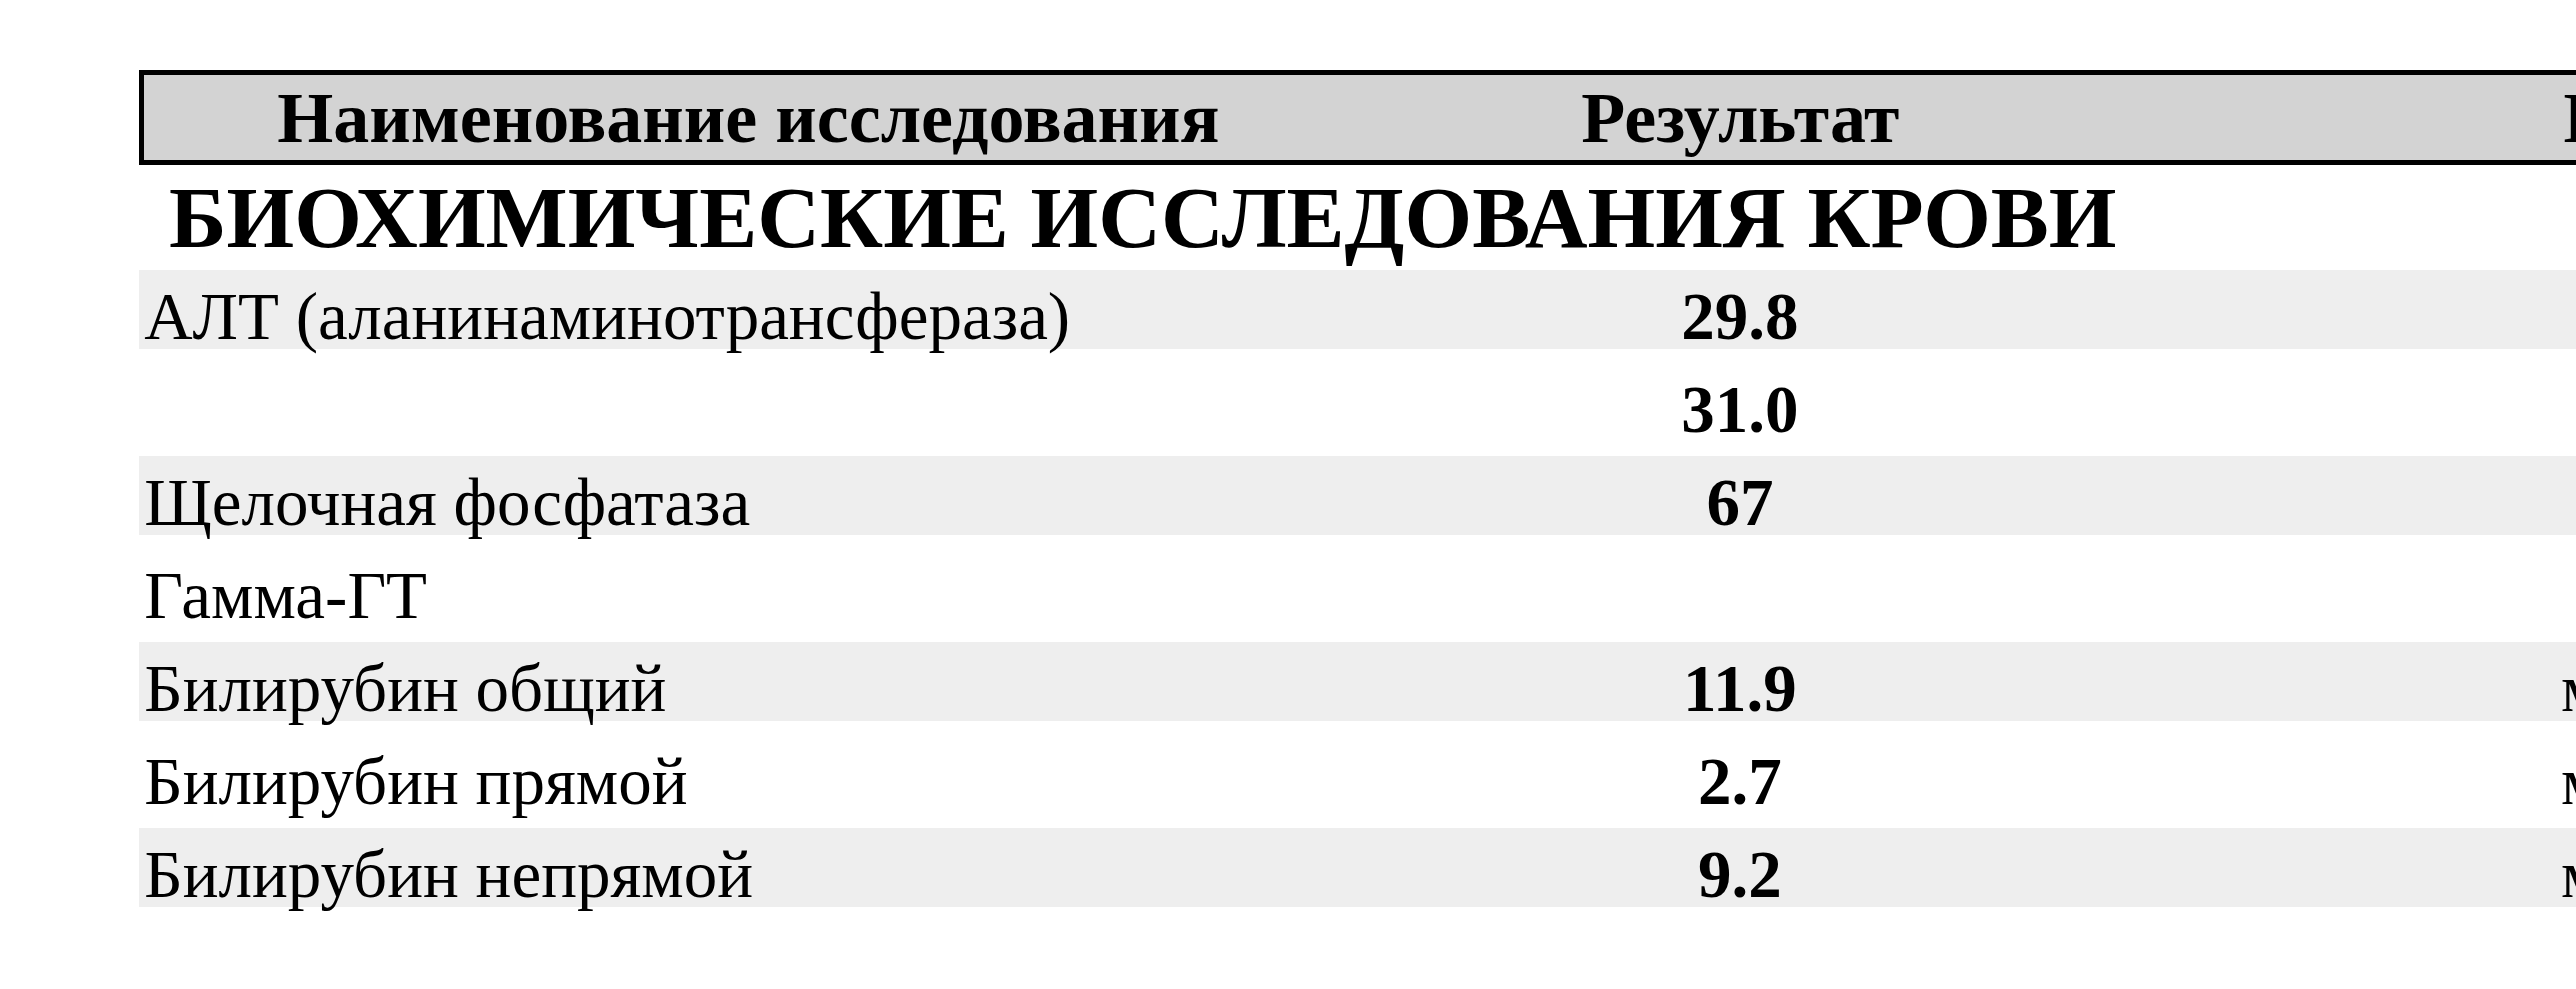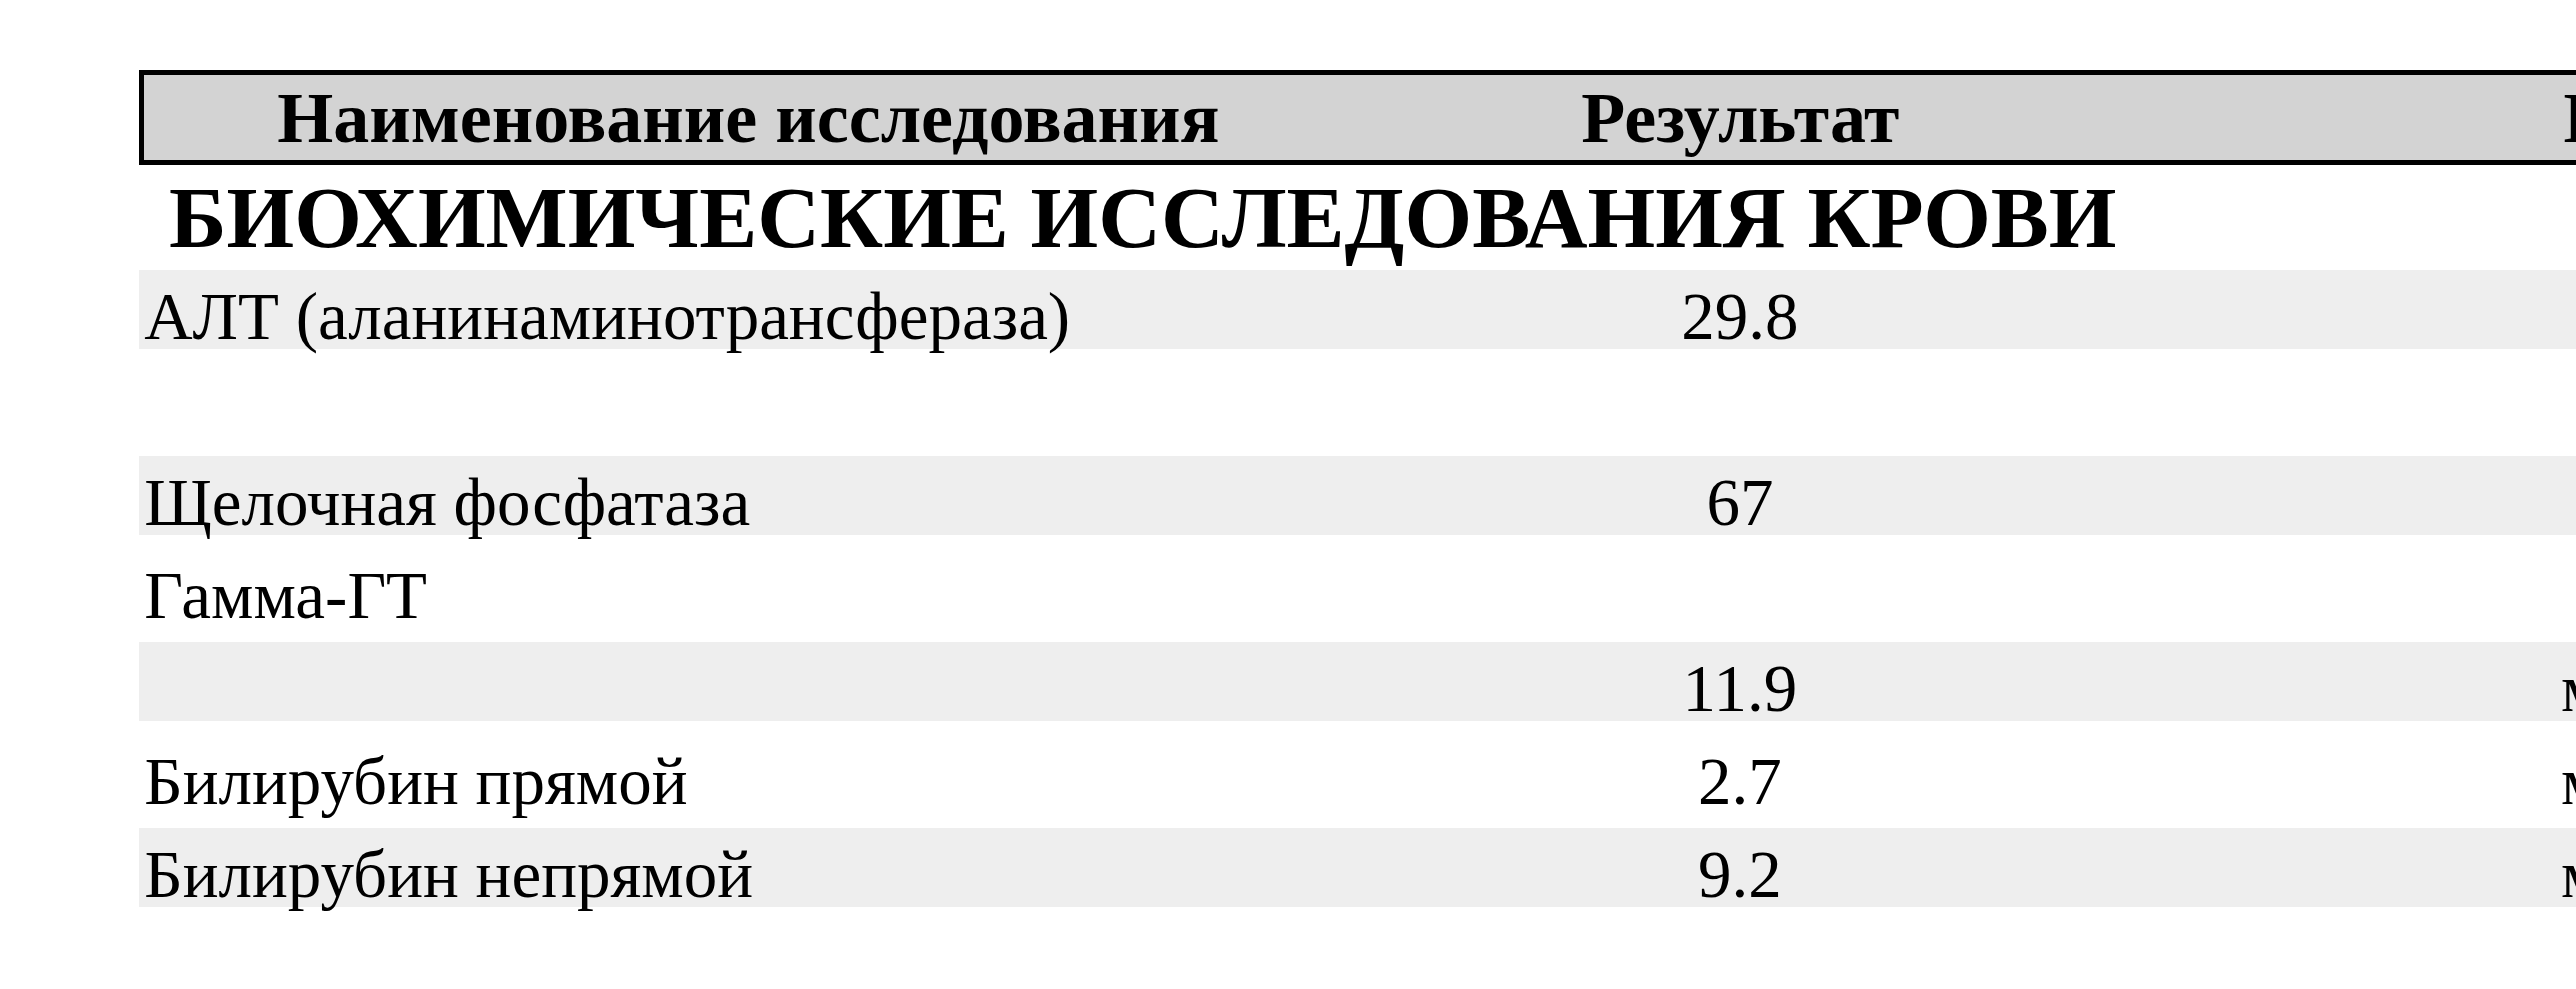--- a/index.html
+++ b/index.html
@@ -63,21 +63,21 @@
     bottom: 0;
     display: flex;
     align-items: center;
     white-space: nowrap;
   }
   .cell.center { transform: translateX(-50%); }
   .col-name-header { left: 17.15%; }
   .col-result     { left: 45.3%; }
   .col-units      { left: 72.3%; }
   .cell.name      { left: 5.2px; }
-  .result-bold    { font-weight: normal; }
+  .result-bold    { font-weight: bold; }
 </style>
 </head>
 <body>
 
 <div class="page">
   <div class="results-table">
 
     <div class="header-row">
       <span class="cell center col-result">Результат</span>
       <span class="cell center col-name-header">Наименование исследования</span>
@@ -89,35 +89,37 @@
       <span class="section-title">БИОХИМИЧЕСКИЕ ИССЛЕДОВАНИЯ КРОВИ</span>
     </div>
 
     <div class="data-row alt">
       <span class="cell name">АЛТ (аланинаминотрансфераза)</span>
       <span class="cell center col-result result-bold">29.8</span>
 
     </div>
 
     <div class="data-row">
+      <span class="cell center col-result result-bold">31.0</span>
 
     </div>
 
     <div class="data-row alt">
       <span class="cell name">Щелочная фосфатаза</span>
       <span class="cell center col-result result-bold">67</span>
 
     </div>
 
     <div class="data-row">
       <span class="cell name">Гамма-ГТ</span>
 
     </div>
 
     <div class="data-row alt">
+      <span class="cell name">Билирубин общий</span>
       <span class="cell center col-result result-bold">11.9</span>
       <span class="cell center col-units">мкмоль/л</span>
 
     </div>
 
     <div class="data-row">
       <span class="cell name">Билирубин прямой</span>
       <span class="cell center col-result result-bold">2.7</span>
       <span class="cell center col-units">мкмоль/л</span>
 

